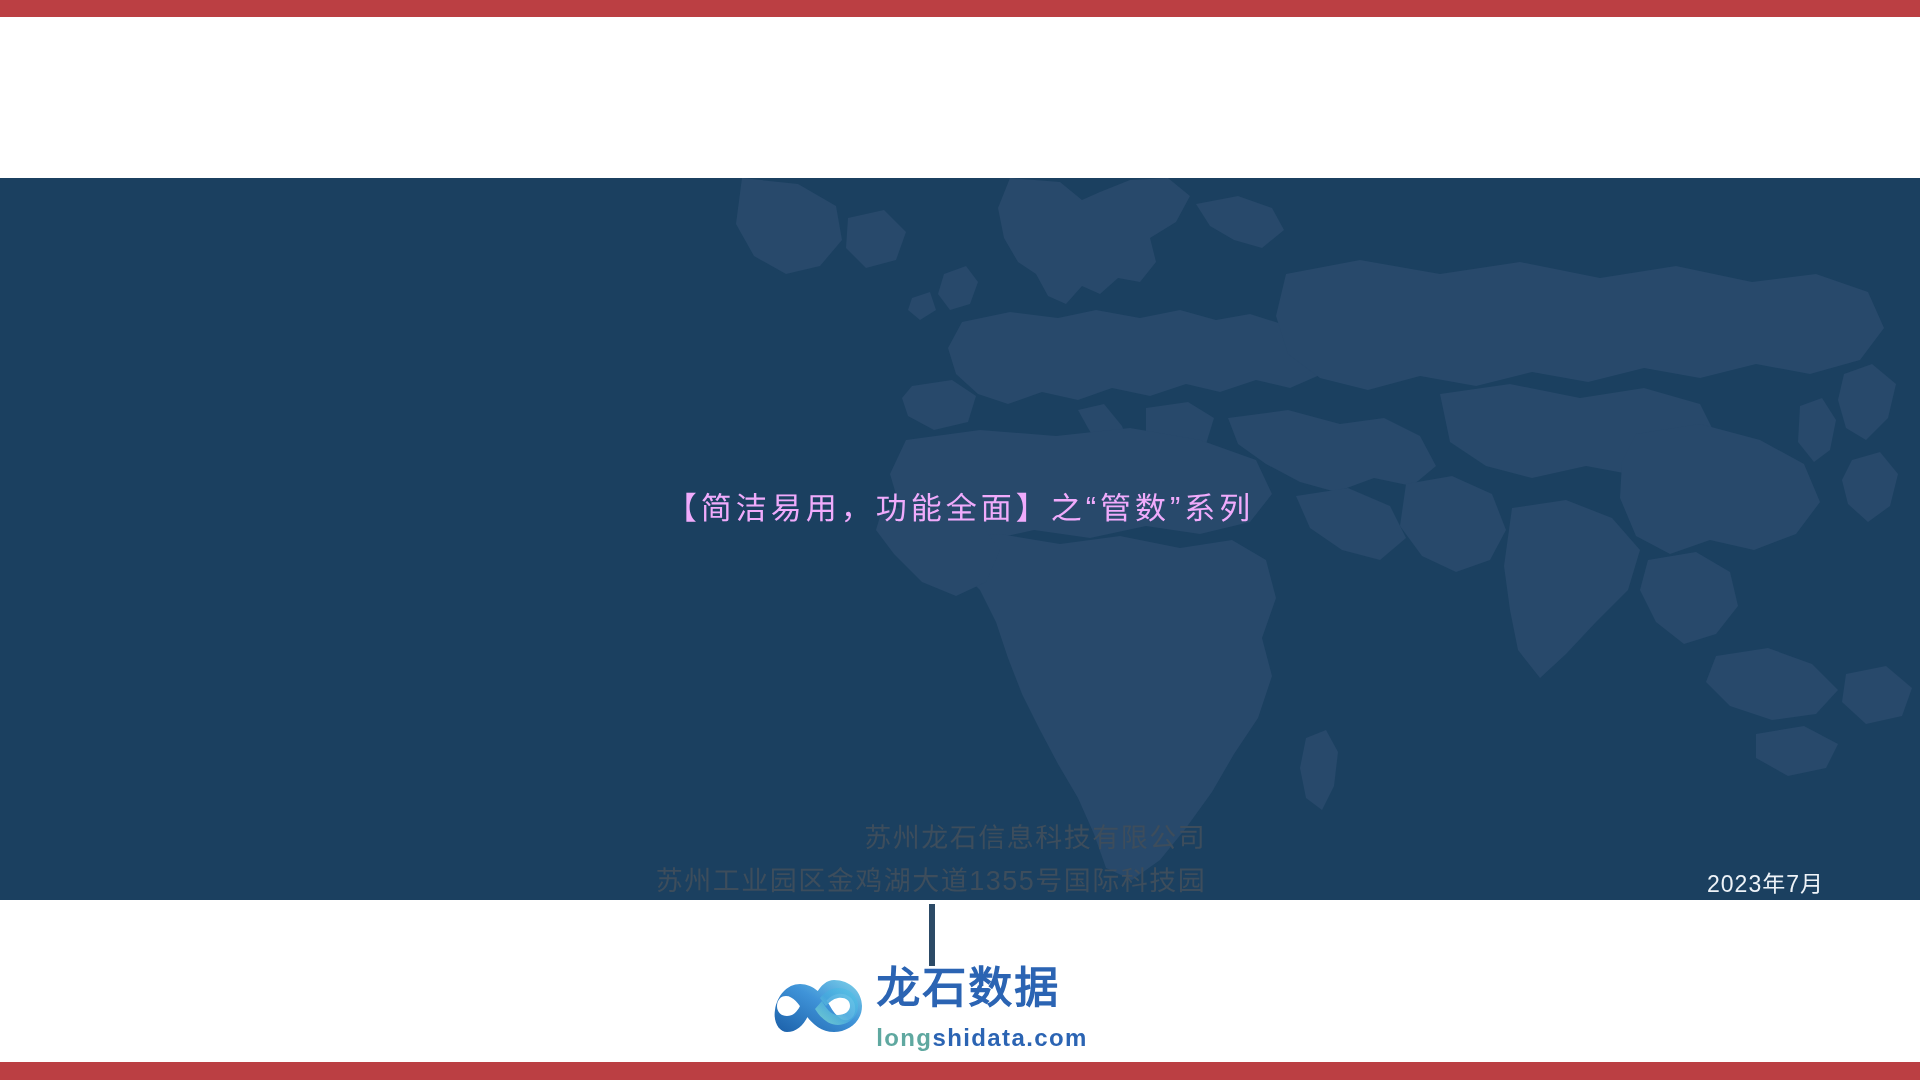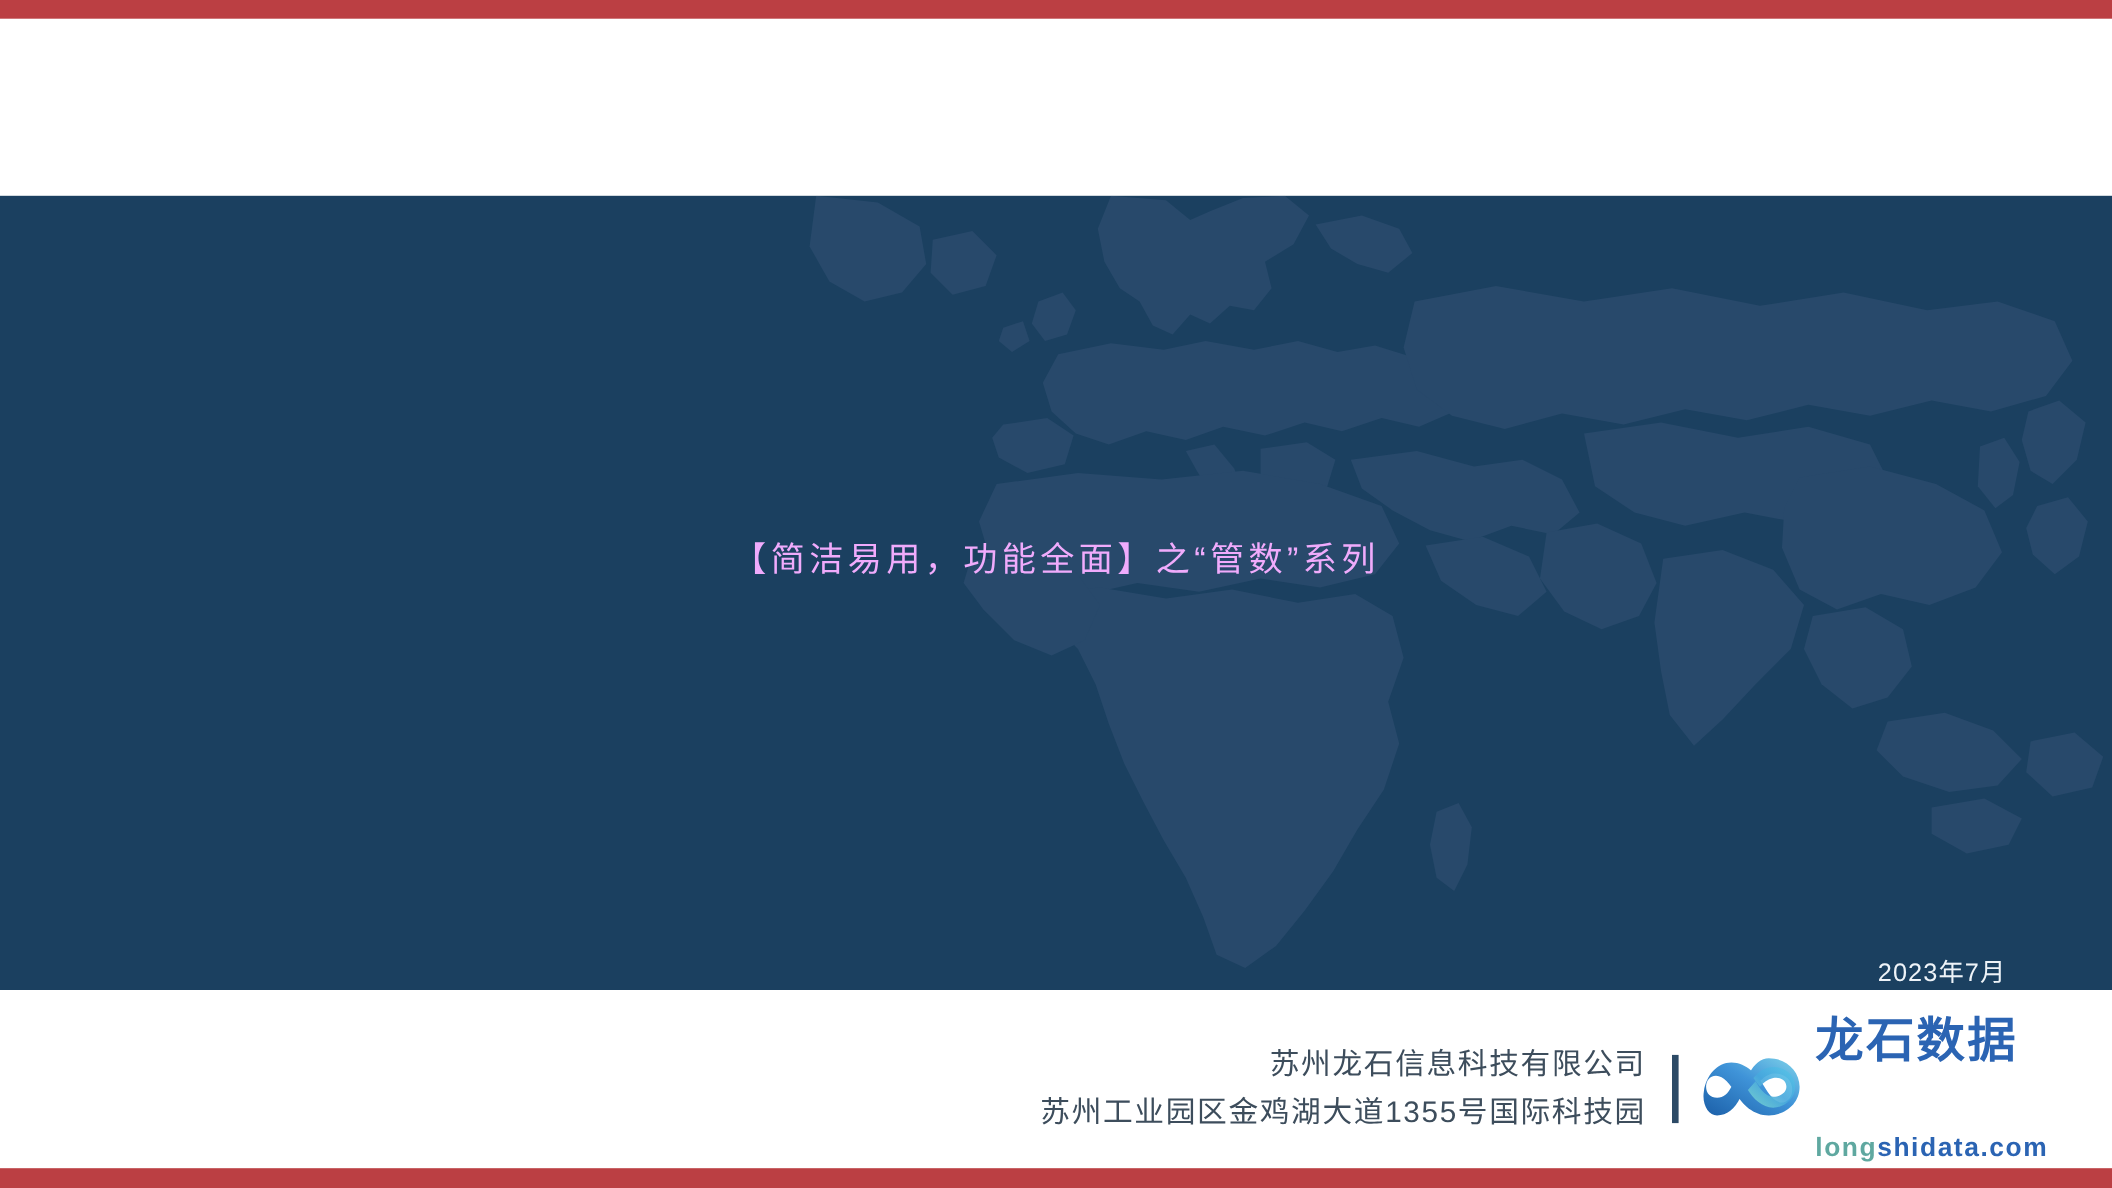--- a/index.html
+++ b/index.html
@@ -117,20 +117,21 @@
     position: absolute;
     left: 0;
     top: 930px;
     width: 1920px;
     height: 120px;
     display: flex;
     align-items: center;
     justify-content: flex-end;
     padding-right: 58px;
     box-sizing: border-box;
+    flex-direction: column;
   }
   .footer-lines {
     text-align: right;
     color: #3d4d5c;
     font-size: 27px;
     line-height: 1.62;
     letter-spacing: 1.5px;
     white-space: nowrap;
   }
   .footer-divider {
@@ -149,21 +150,20 @@
     width: 92px;
     height: 76px;
     flex: none;
     display: block;
   }
   .brand-words {
     margin-left: 10px;
     display: flex;
     flex-direction: column;
     justify-content: center;
-    gap: 47px;
   }
   .brand-cn {
     font-size: 44px;
     font-weight: 700;
     letter-spacing: 2px;
     color: #2b64b3;
     line-height: 1.0;
     white-space: nowrap;
   }
   .brand-url {

